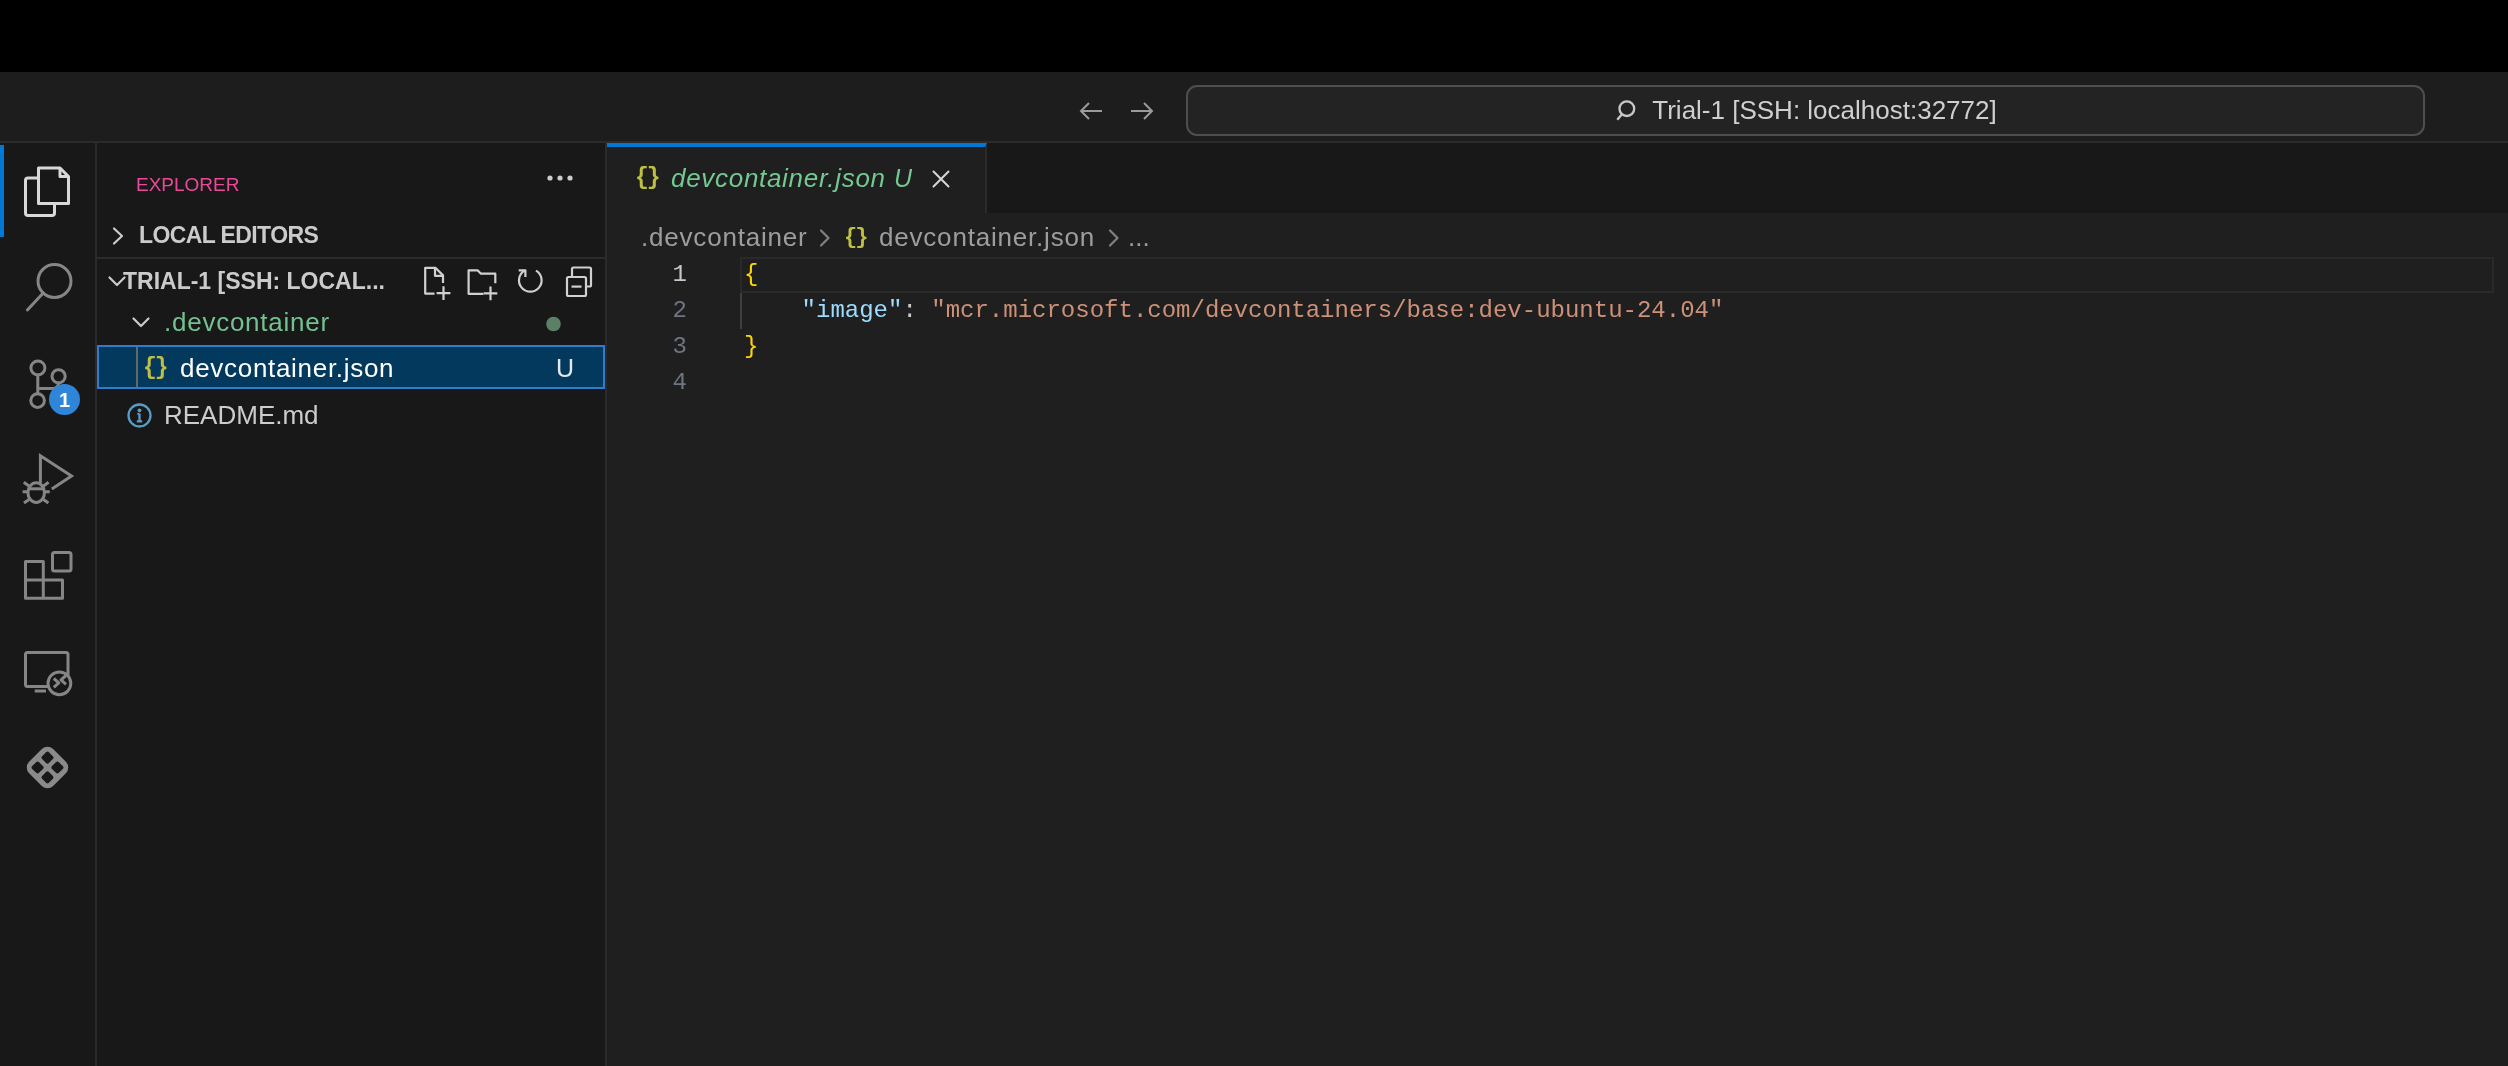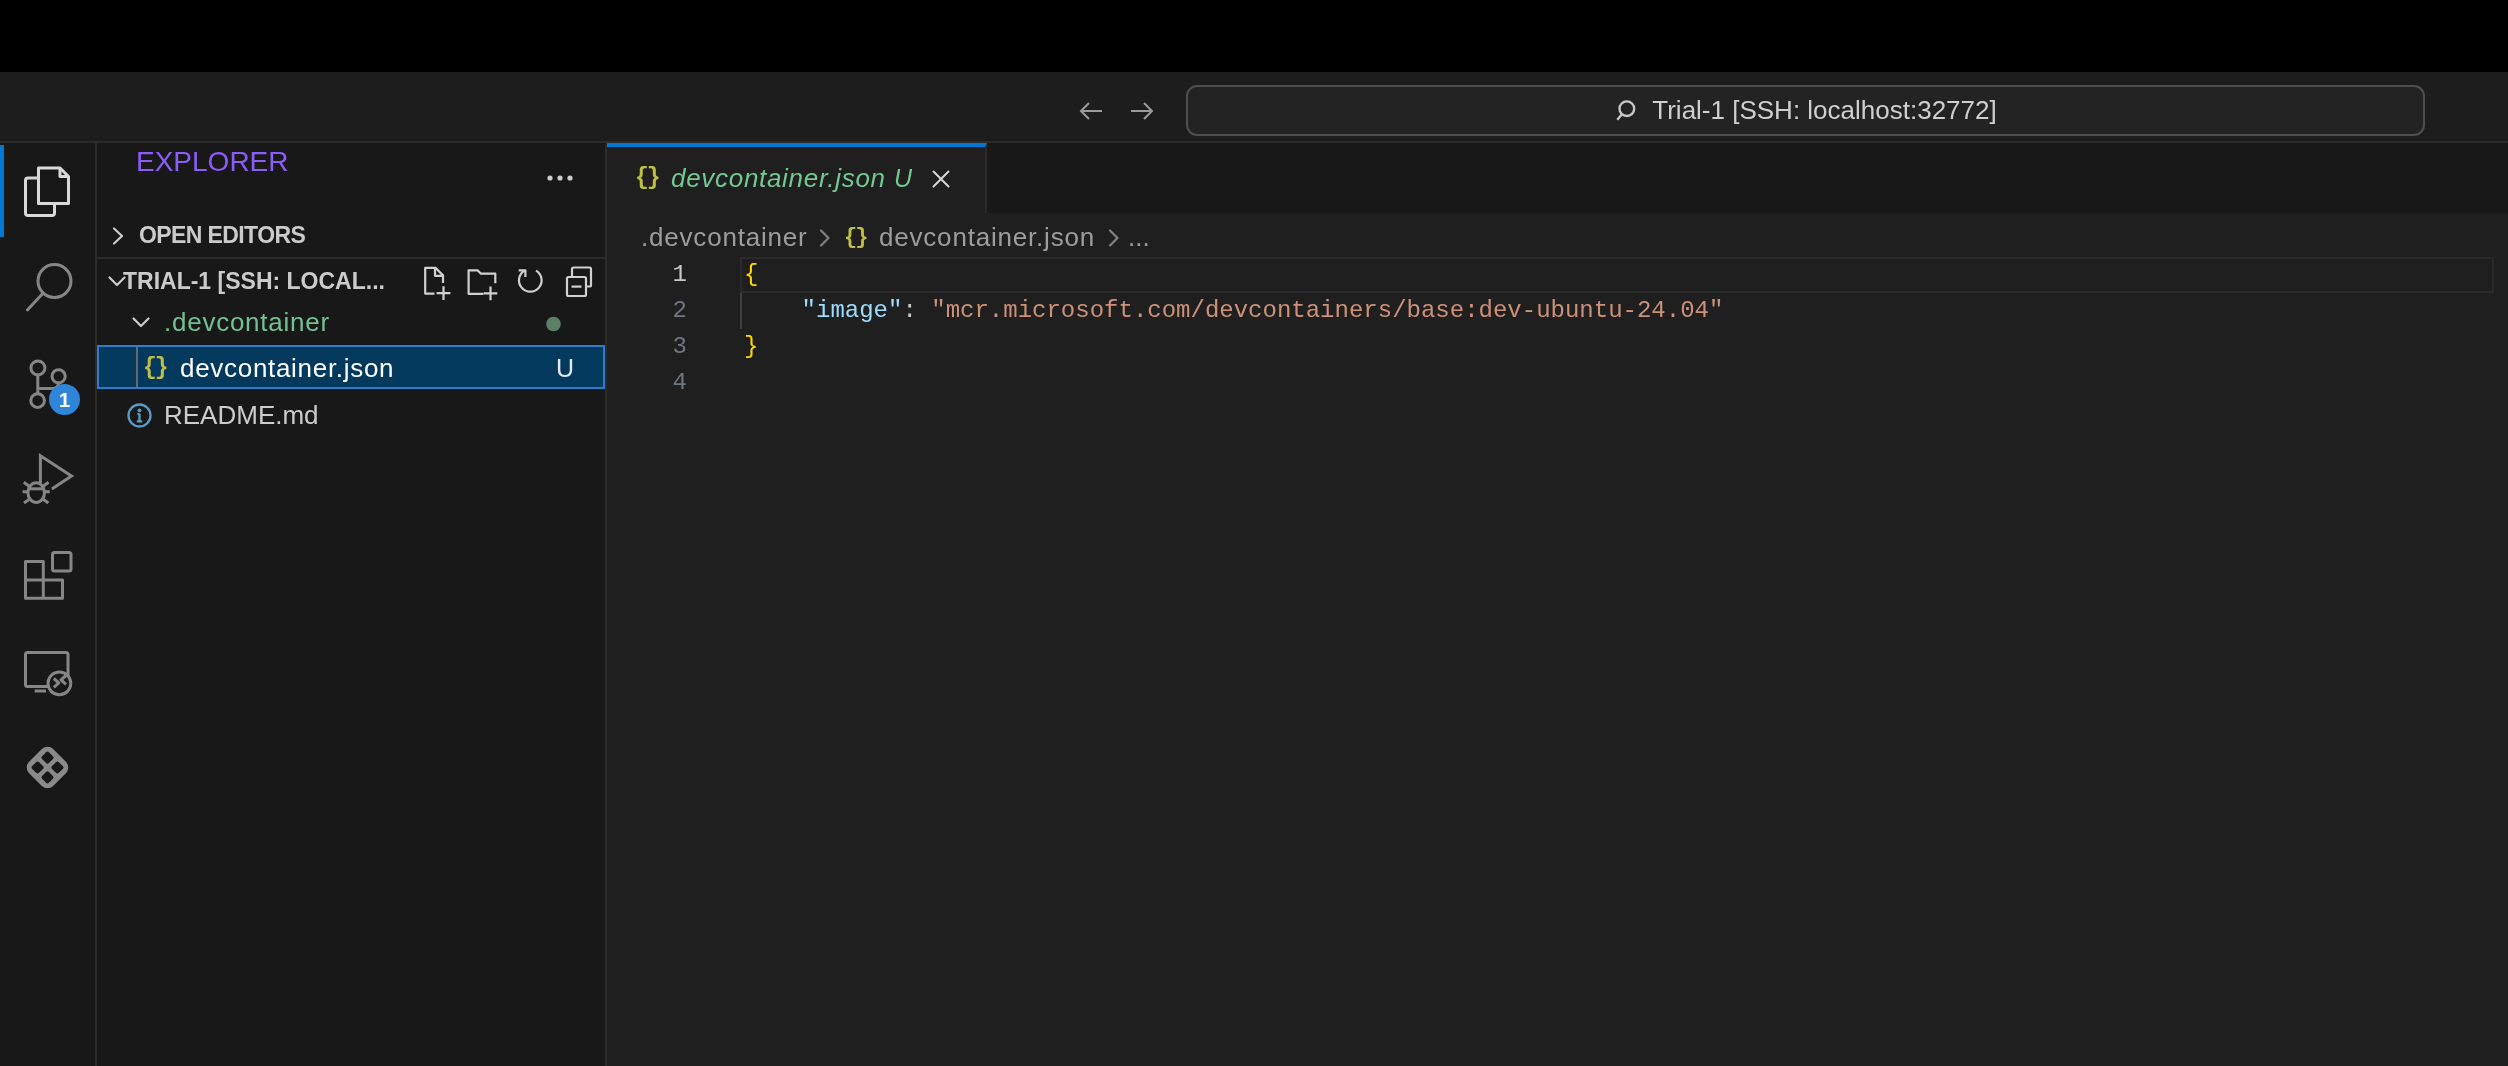--- a/index.html
+++ b/index.html
@@ -85,31 +85,31 @@
     <rect x="30.5" y="607.5" width="34" height="34" rx="8" fill="#8a8a8a"></rect>
     <g fill="#181818">
       <rect x="35.7" y="612.7" width="9.6" height="9.6" rx="2"></rect>
       <rect x="49.7" y="612.7" width="9.6" height="9.6" rx="2"></rect>
       <rect x="35.7" y="626.7" width="9.6" height="9.6" rx="2"></rect>
       <rect x="49.7" y="626.7" width="9.6" height="9.6" rx="2"></rect>
     </g>
   </g>
 </svg>
 
-<div class="abs" style="left:136px;top:148px;height:27px;line-height:27px;font-size:28px;color:#8b5cf6;">EXPLORER</div>
+<div class="abs" style="left:136px;top:171px;height:27px;line-height:27px;font-size:19px;color:#ec4899;">EXPLORER</div>
 <svg class="abs" style="left:544px;top:172px" width="32" height="12" viewBox="0 0 32 12" fill="#cccccc">
   <circle cx="6" cy="6" r="2.6"></circle>
     <circle cx="16" cy="6" r="2.6"></circle>
     <circle cx="26" cy="6" r="2.6"></circle>
 </svg>
 
 <svg class="abs" style="left:107px;top:226px" width="20" height="20" viewBox="0 0 20 20" fill="none" stroke="#cccccc" stroke-width="2.2" stroke-linejoin="round" stroke-linecap="round">
   <path d="M7 2.5 L15 10 L7 17.5"></path>
 </svg>
-<div class="abs" style="left:139px;top:222px;height:27px;line-height:27px;font-size:23px;font-weight:bold;color:#cbcbcb;letter-spacing:-0.6px;">OPEN EDITORS</div>
+<div class="abs" style="left:139px;top:222px;height:27px;line-height:27px;font-size:23px;font-weight:bold;color:#cbcbcb;letter-spacing:-0.6px;">LOCAL EDITORS</div>
 <div class="abs" style="left:97px;top:257px;width:508px;height:2px;background:#2b2b2b"></div>
 
 <svg class="abs" style="left:107px;top:271px" width="20" height="20" viewBox="0 0 20 20" fill="none" stroke="#cccccc" stroke-width="2.2" stroke-linejoin="round" stroke-linecap="round">
   <path d="M2.5 6.5 L10 14 L17.5 6.5"></path>
 </svg>
 <div class="abs" style="left:123px;top:268px;height:27px;line-height:27px;font-size:23px;font-weight:bold;color:#cbcbcb;">TRIAL-1 [SSH: LOCAL...</div>
 <svg class="abs" style="left:400px;top:259px" width="205" height="44" viewBox="0 0 205 44" fill="none" stroke="#d0d0d0" stroke-width="2.2" stroke-linejoin="round">
 
   <g>
     <path d="M34.5 34.6 H25.2 V8.8 H35.4 L43 16.4 V24"></path>

